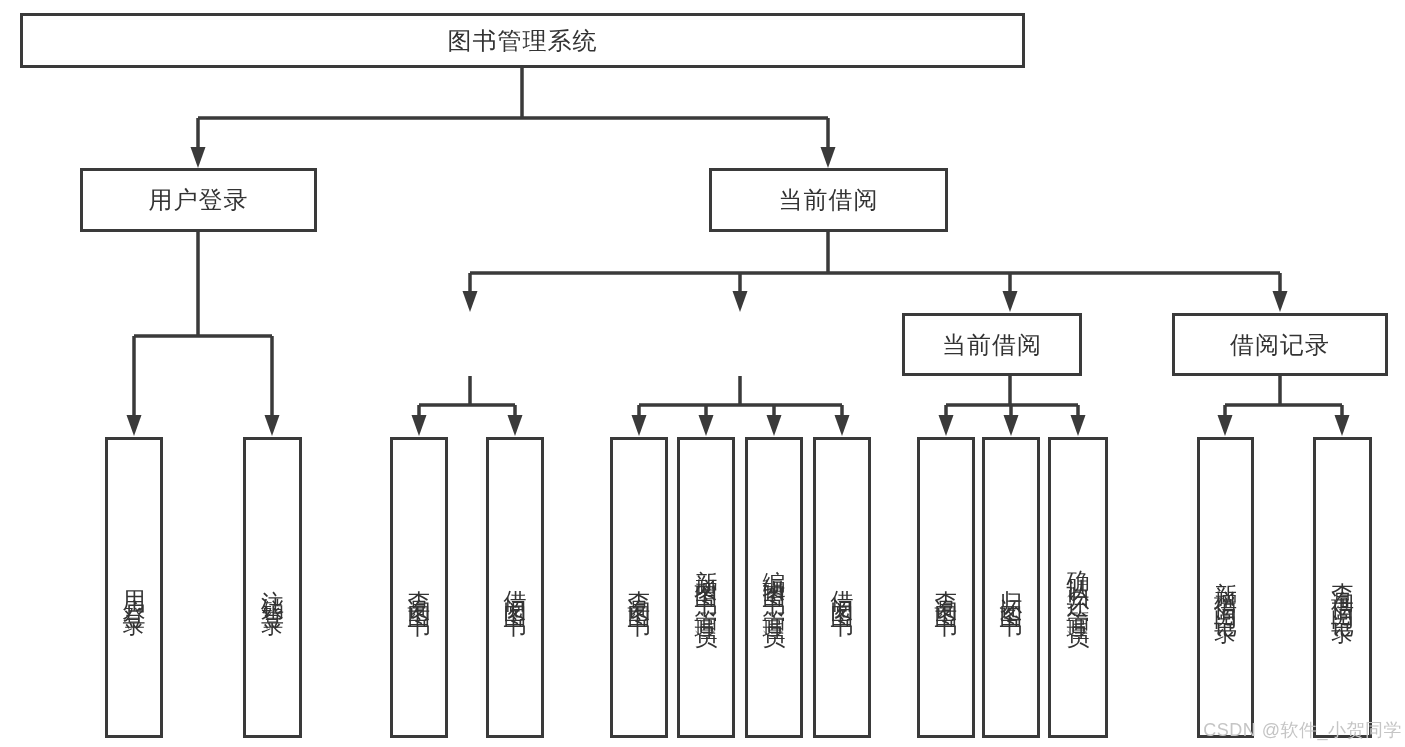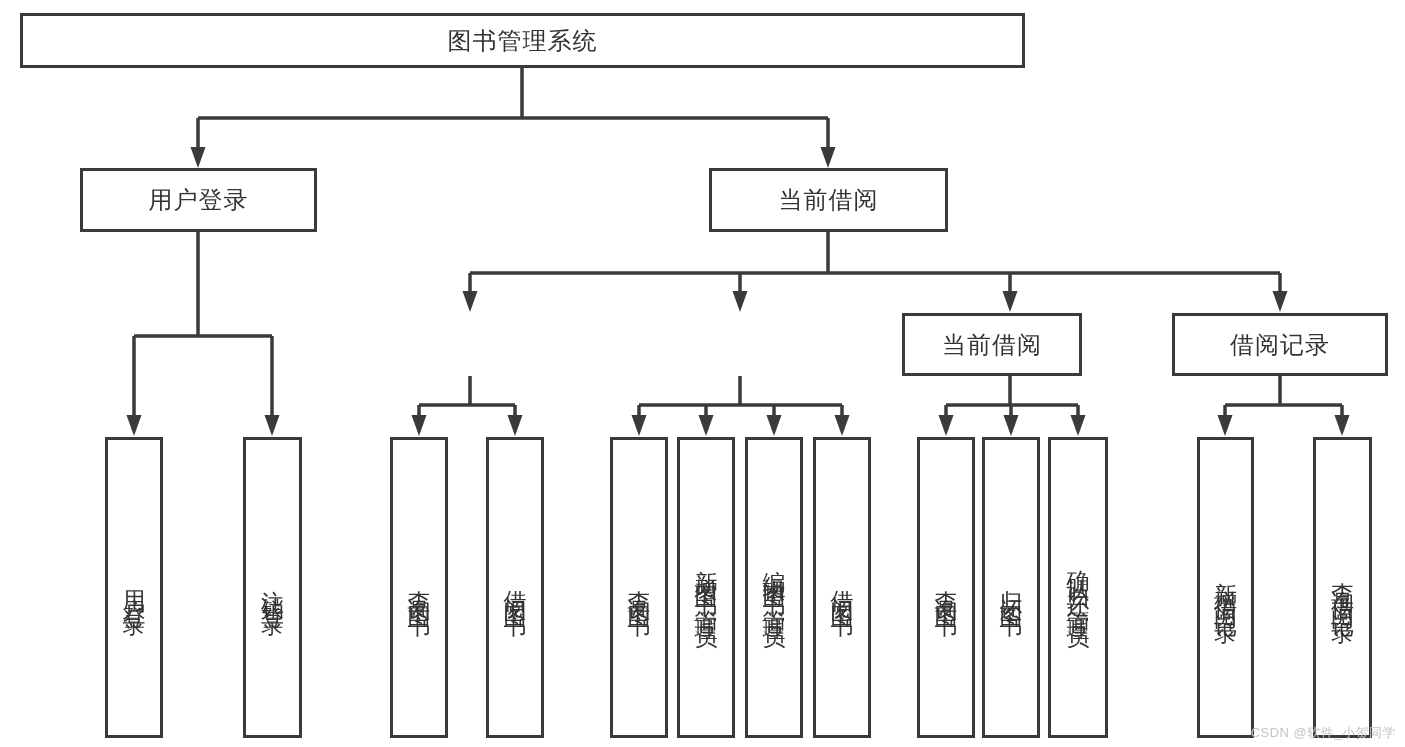--- a/index.html
+++ b/index.html
@@ -12,22 +12,22 @@
     border:3px solid var(--border,#3a3a3a);
     background:#ffffff;color:var(--text,#333333);
     display:flex;align-items:center;justify-content:center;
   }
   .h{font-size:24px;letter-spacing:1px;}
   .v{
     writing-mode:vertical-rl;text-orientation:mixed;
     font-size:23px;letter-spacing:8px;line-height:1;
   }
   .watermark{
-    position:absolute;right:9px;bottom:5px;
-    font-size:13px;letter-spacing:.5px;
+    position:absolute;right:3px;bottom:5px;
+    font-size:18px;letter-spacing:.5px;
     color:var(--wm,#c5c5c5);white-space:nowrap;
   }
 </style>
 </head>
 <body>
 
 <div id="canvas">
 
   <svg id="connectors" viewBox="0 0 1405 747" xmlns="http://www.w3.org/2000/svg">
     <path class="cline" d="

